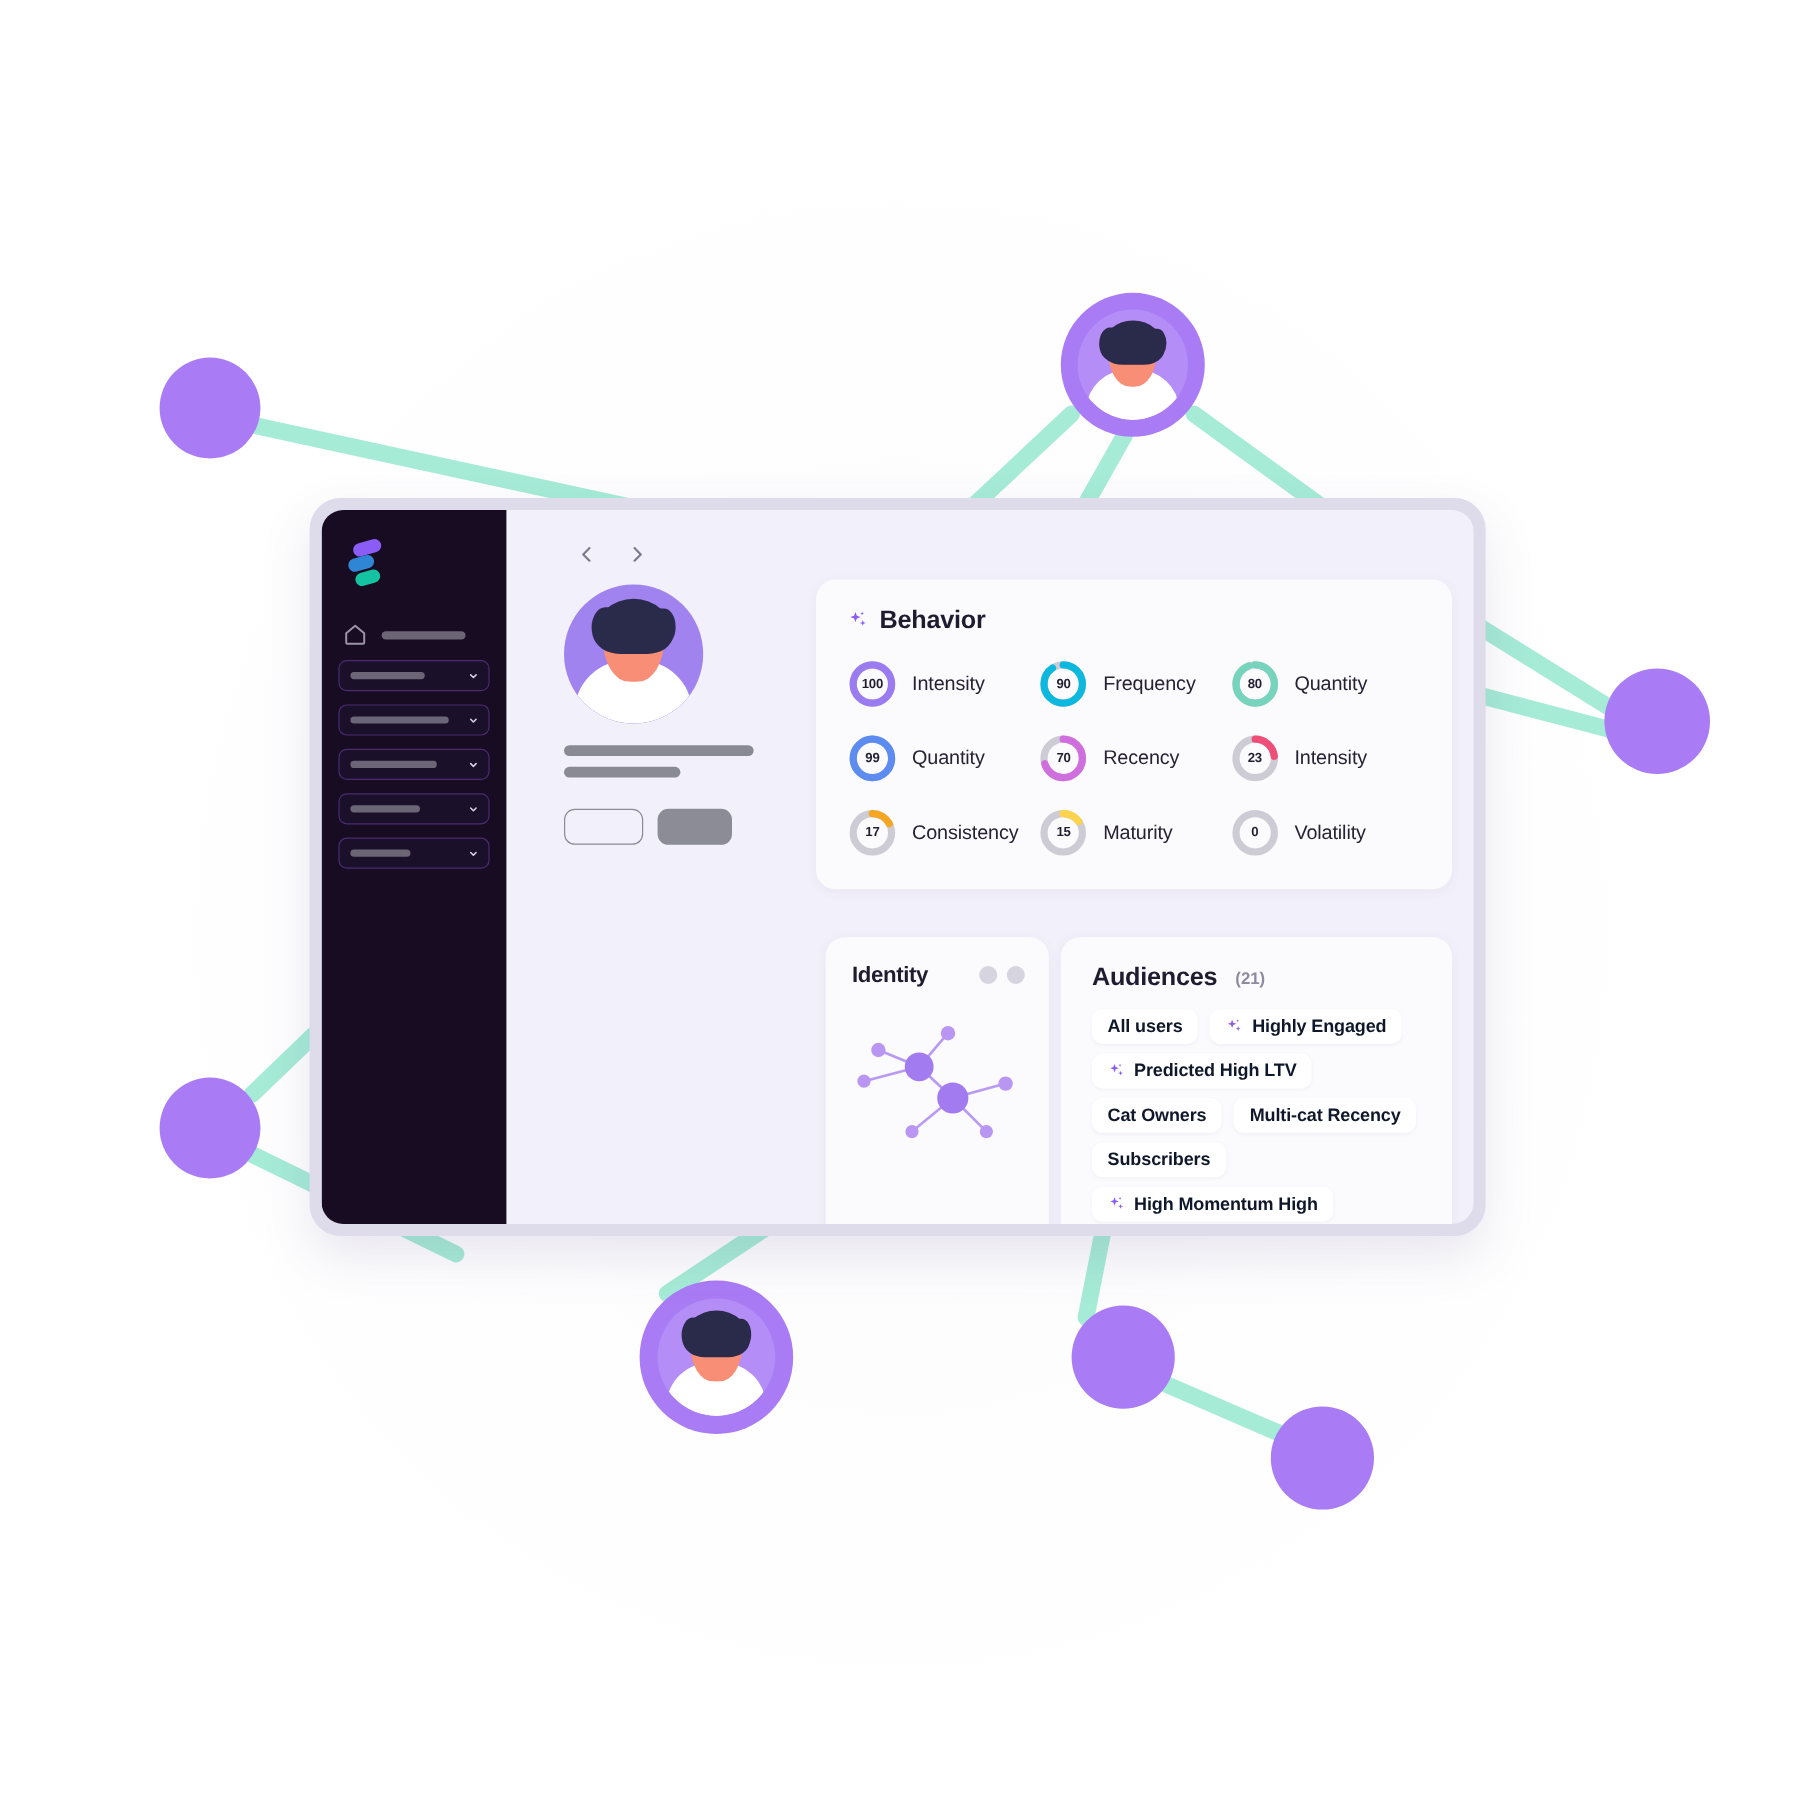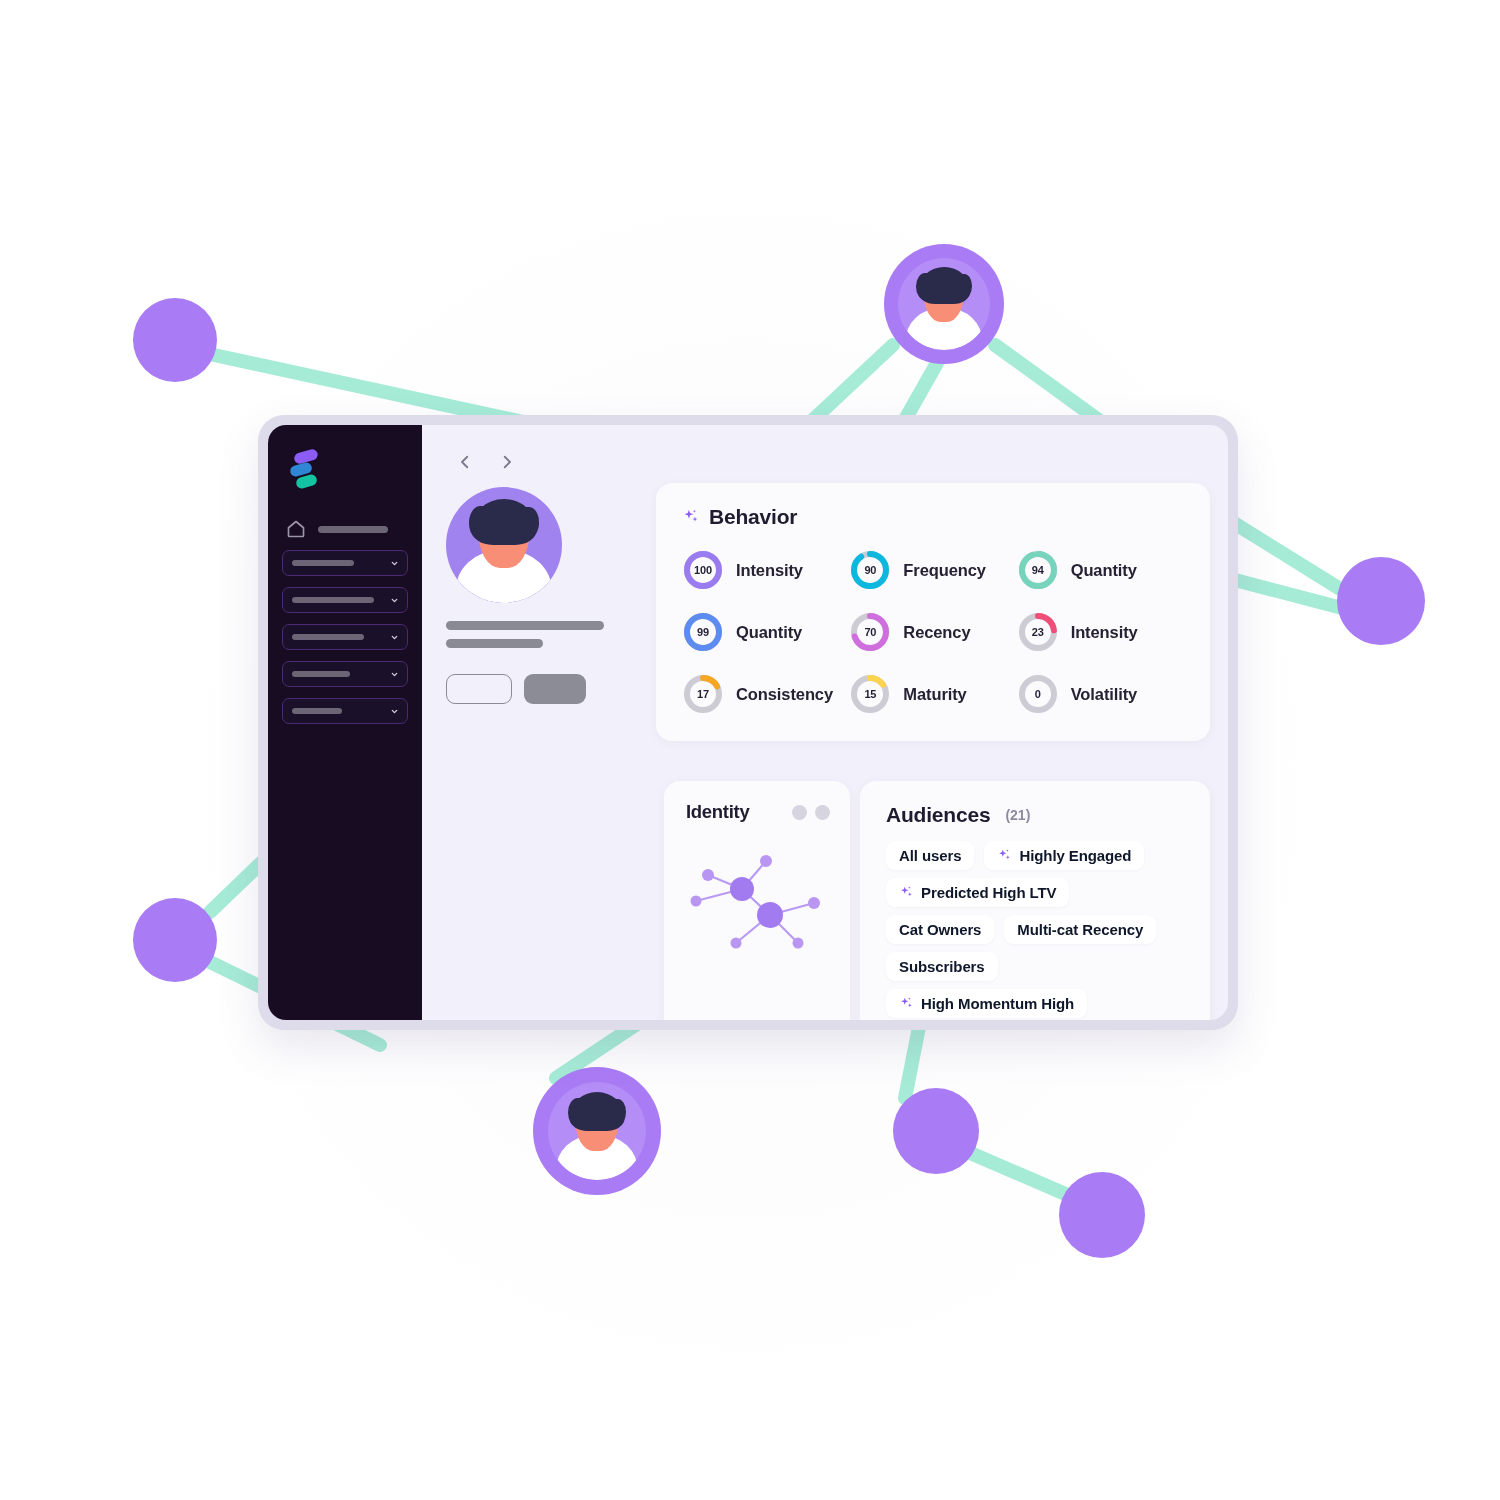--- a/index.html
+++ b/index.html
@@ -103,21 +103,21 @@
     border: 1px solid #4b2a72; border-radius: 7px;
     display: flex; align-items: center; justify-content: space-between;
     padding: 0 8px 0 9px;
     background: #1b1029;
   }
   .sb-item:first-of-type { margin-top: 30px; }
   .sb-item .ph { height: 6px; border-radius: 4px; background: #6b6575; }
   .chev { width: 9px; height: 9px; }
 
   
-  #main { flex: 1; height: 100%; padding: 16px 18px 16px 16px; overflow: hidden; }
+  #main { flex: 1; height: 100%; padding: 16px 18px 16px 16px; overflow: hidden; margin-left: 24px; }
   #topnav { display: flex; gap: 24px; padding: 12px 0 0 18px; }
   .navarrow { width: 18px; height: 18px; cursor: pointer; }
 
   #content { display: flex; gap: 22px; margin-top: 12px; }
   #leftcol { width: 196px; flex: 0 0 196px; padding-left: 8px; }
   #rightcol { flex: 1; display: flex; flex-direction: column; gap: 20px; }
 
   .avatar-big {
     width: 116px; height: 116px; border-radius: 50%;
     background: #a183ef; overflow: hidden; position: relative;
@@ -142,21 +142,21 @@
   .card-count { font-size: 14px; font-weight: 700; color: #8e8ba0; margin-left: 6px; }
 
   .metrics { display: grid; grid-template-columns: repeat(3, 1fr); row-gap: 20px; margin-top: 20px; }
   .metric { display: flex; align-items: center; gap: 12px; }
   .donut { position: relative; width: 42px; height: 42px; flex: 0 0 42px; }
   .donut svg { display: block; transform: rotate(-90deg); }
   .donut .val {
     position: absolute; inset: 0; display: flex; align-items: center; justify-content: center;
     font-size: 11px; font-weight: 700; color: #231f33; letter-spacing: -0.2px;
   }
-  .metric-label { font-size: 16.5px; font-weight: 700; color: #262233; letter-spacing: -0.1px; }
+  .metric-label { font-size: 16.5px; font-weight: 400; color: #262233; letter-spacing: -0.1px; }
 
   #bottomrow { display: flex; gap: 10px; margin-top: 20px; padding-left: 8px; }
   #identity-card { width: 186px; flex: 0 0 186px; padding: 20px 20px 18px 22px; }
   .identity-head { display: flex; align-items: center; justify-content: space-between; }
   .idt-title { font-size: 18.5px; font-weight: 700; color: #201c30; letter-spacing: -0.3px; }
   .dots { display: flex; gap: 8px; }
   .dot { width: 15px; height: 15px; border-radius: 50%; background: #d6d4de; }
   .graph { margin-top: 10px; }
 
   #audiences-card { flex: 1; padding: 22px 26px 24px 26px; }
@@ -333,21 +333,21 @@
                       <span class="val">90</span>
                     </div>
                     <span class="metric-label">Frequency</span>
                   </div>
                   <div class="metric">
                     <div class="donut">
                       <svg width="42" height="42" viewBox="0 0 42 42">
                         <circle cx="21" cy="21" r="16" fill="none" stroke="#cdcbd4" stroke-width="6"></circle>
                         <circle cx="21" cy="21" r="16" fill="none" stroke="#76d4bd" stroke-width="6" stroke-linecap="round" stroke-dasharray="94.49910701998098 100.53096491487338"></circle>
                       </svg>
-                      <span class="val">94</span>
+                      <span class="val">80</span>
                     </div>
                     <span class="metric-label">Quantity</span>
                   </div>
                   <div class="metric">
                     <div class="donut">
                       <svg width="42" height="42" viewBox="0 0 42 42">
                         <circle cx="21" cy="21" r="16" fill="none" stroke="#cdcbd4" stroke-width="6"></circle>
                         <circle cx="21" cy="21" r="16" fill="none" stroke="#5c8cf0" stroke-width="6" stroke-linecap="round" stroke-dasharray="99.52565526572465 100.53096491487338"></circle>
                       </svg>
                       <span class="val">99</span>

